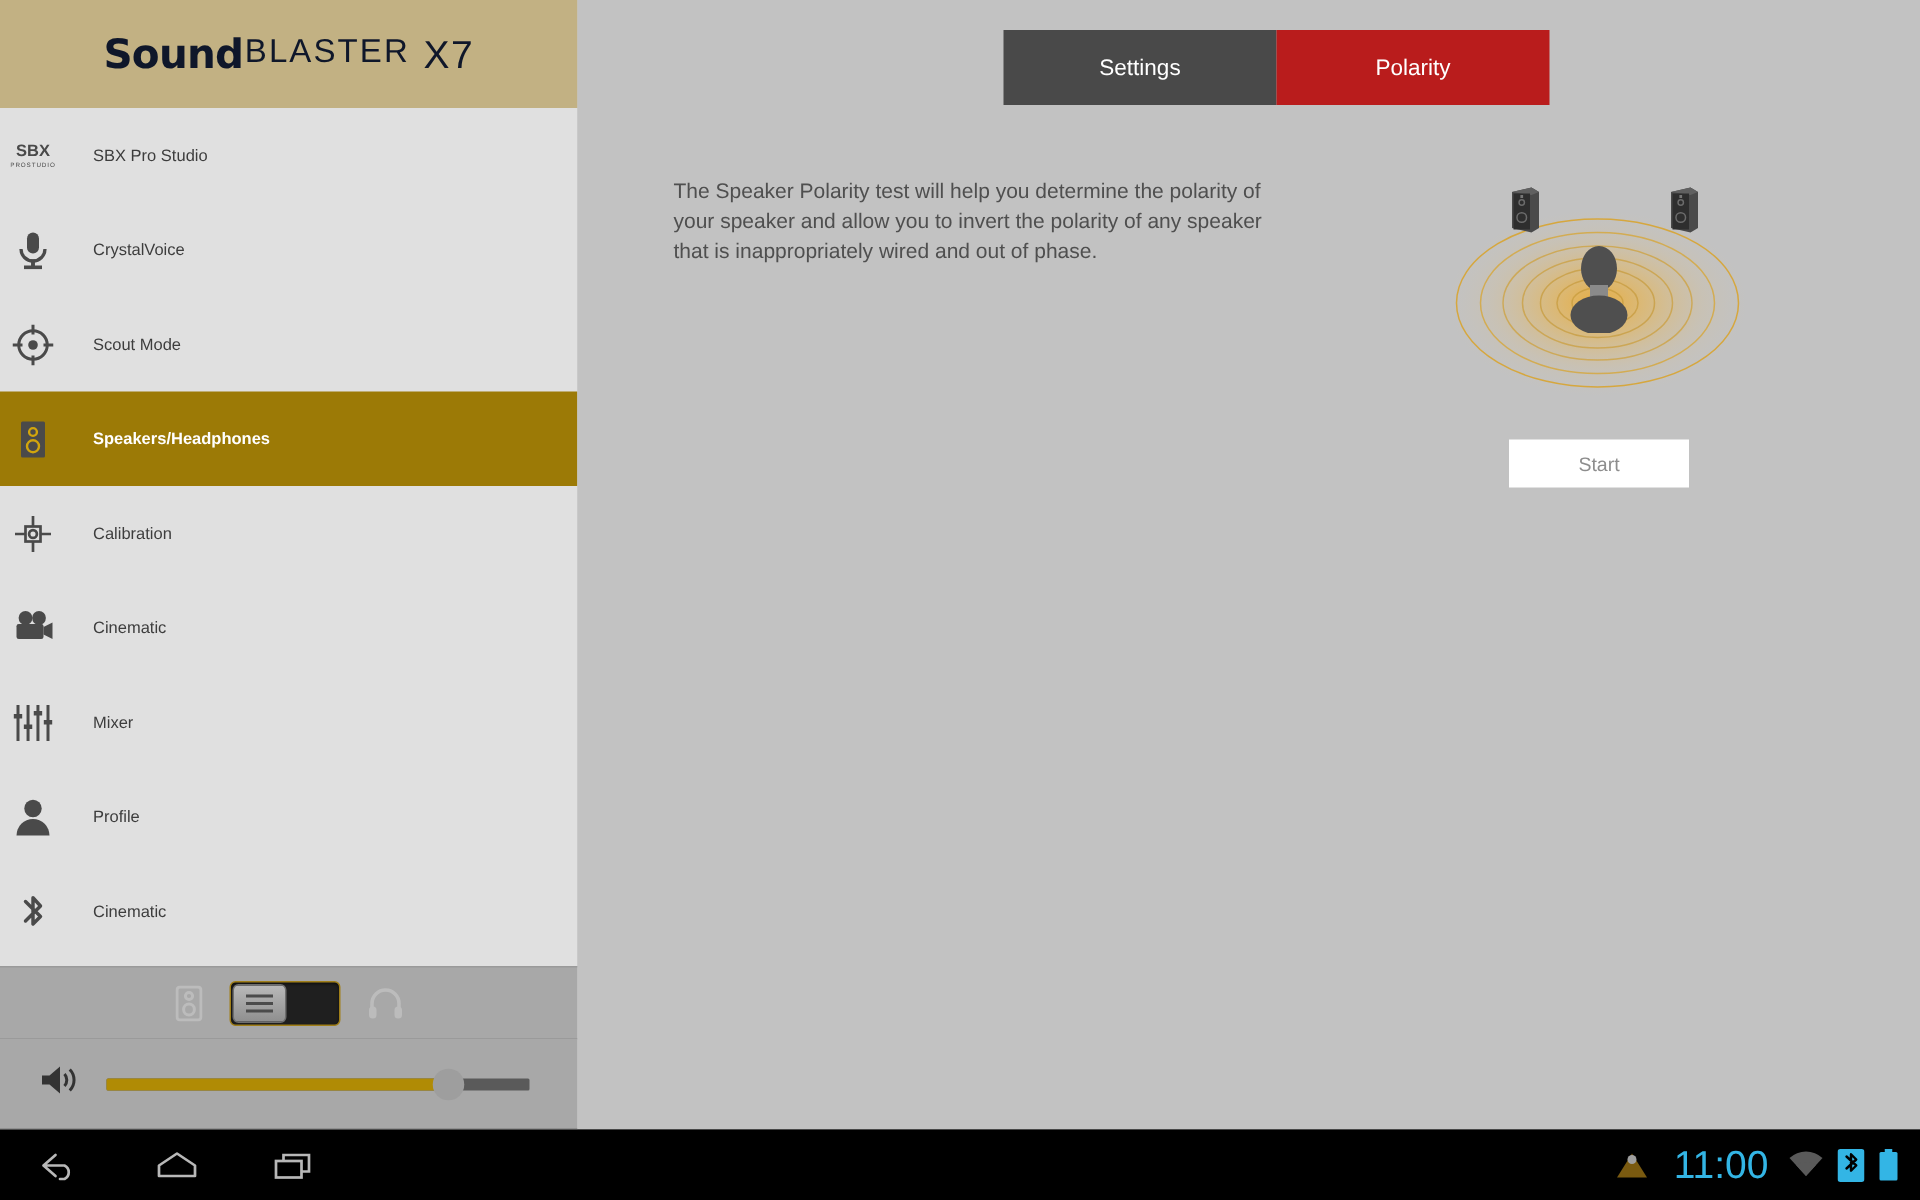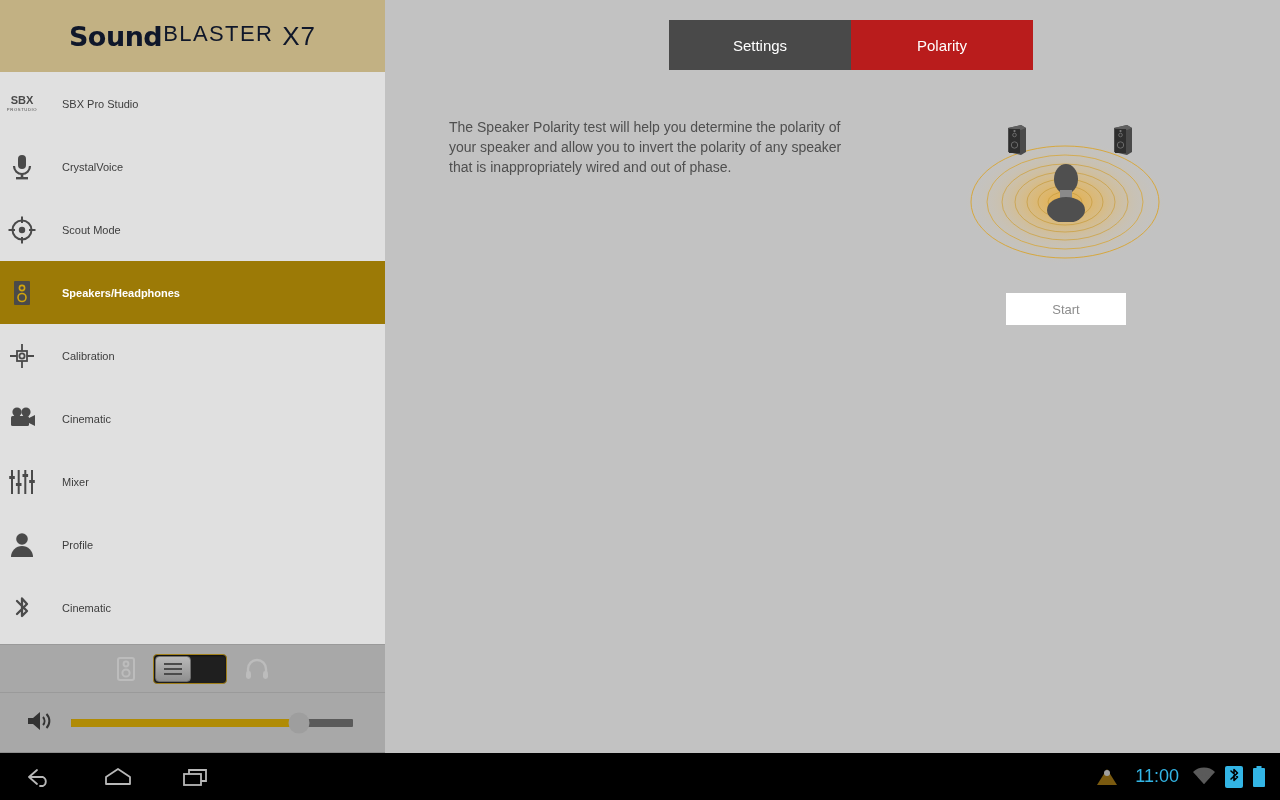--- a/index.html
+++ b/index.html
@@ -191,21 +191,21 @@
     background: #000000;
     display: flex; align-items: center;
   }
   #navkeys { display: flex; align-items: center; gap: 42px; padding-left: 22px; }
   .navkey { width: 36px; height: 30px; display: flex; align-items: center; justify-content: center; cursor: pointer; }
   #sysbar-right {
     margin-left: auto; display: flex; align-items: center;
     gap: 9px; padding-right: 14px;
   }
   #clock {
-    color: #33b5e5; font-size: 18px; letter-spacing: 0px;
+    color: #33b5e5; font-size: 26px; letter-spacing: 0px;
     font-family: "Liberation Sans", sans-serif;
     margin: 0 4px 0 8px;
   }
   .sysicon { display: flex; align-items: center; }
 </style>
 </head>
 <body>
 
 <div id="app">
 

